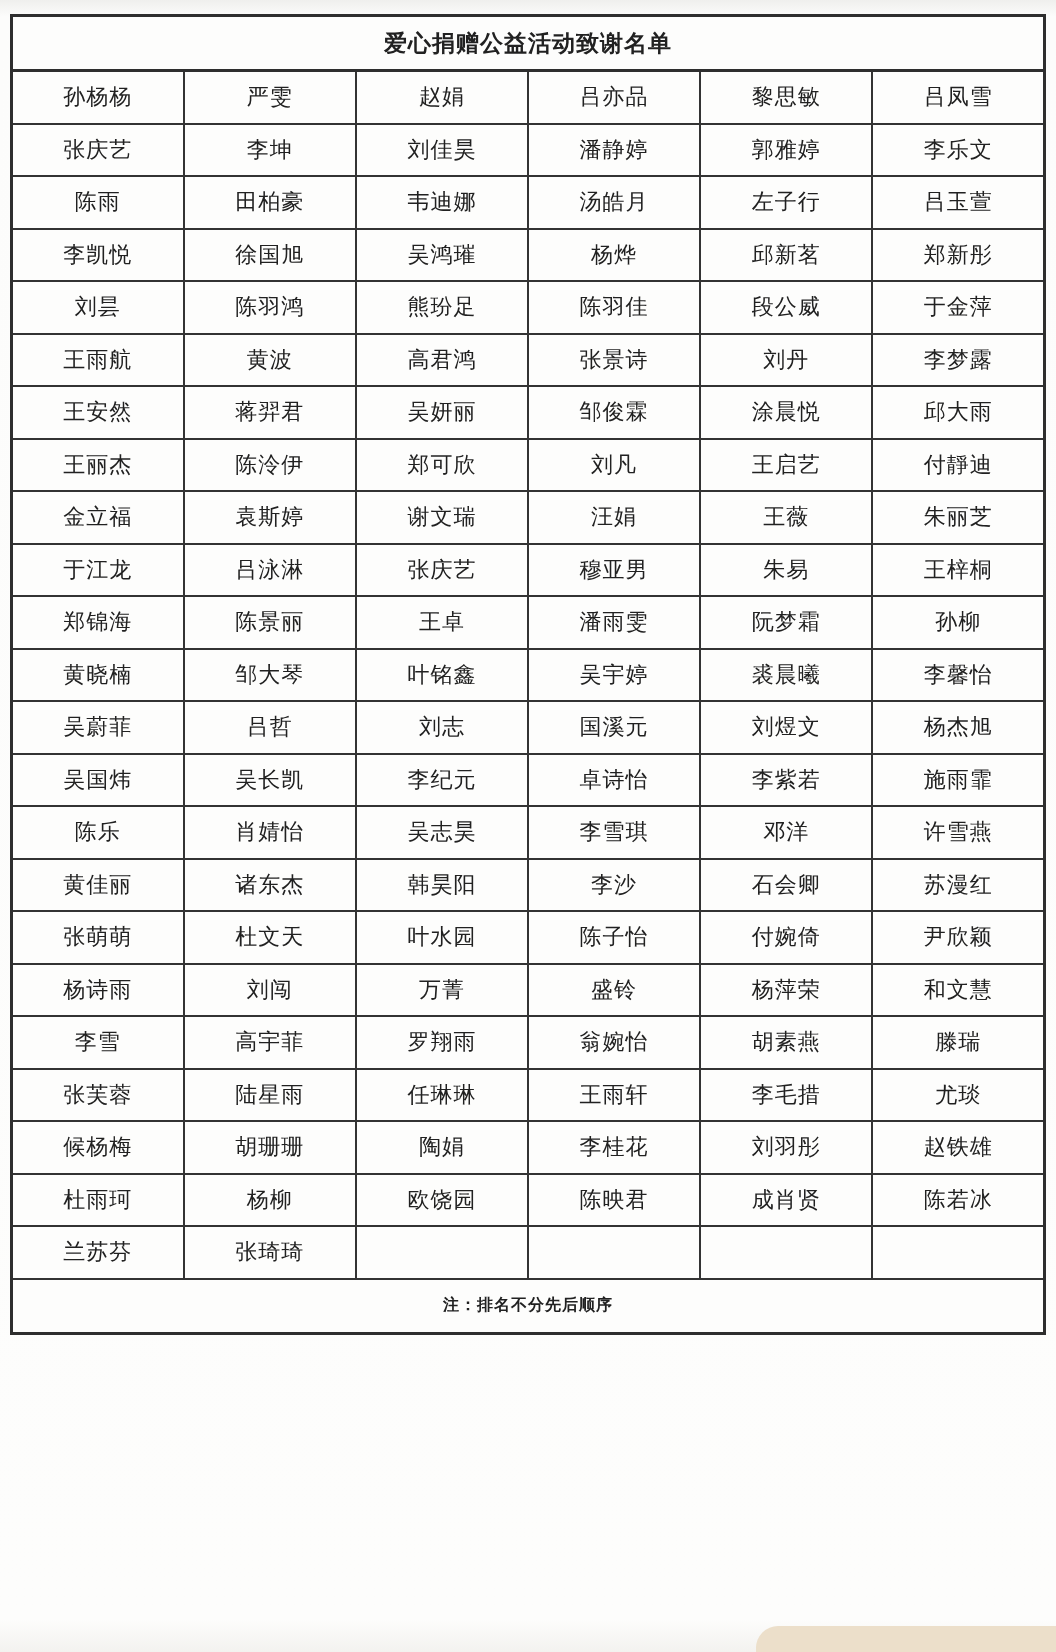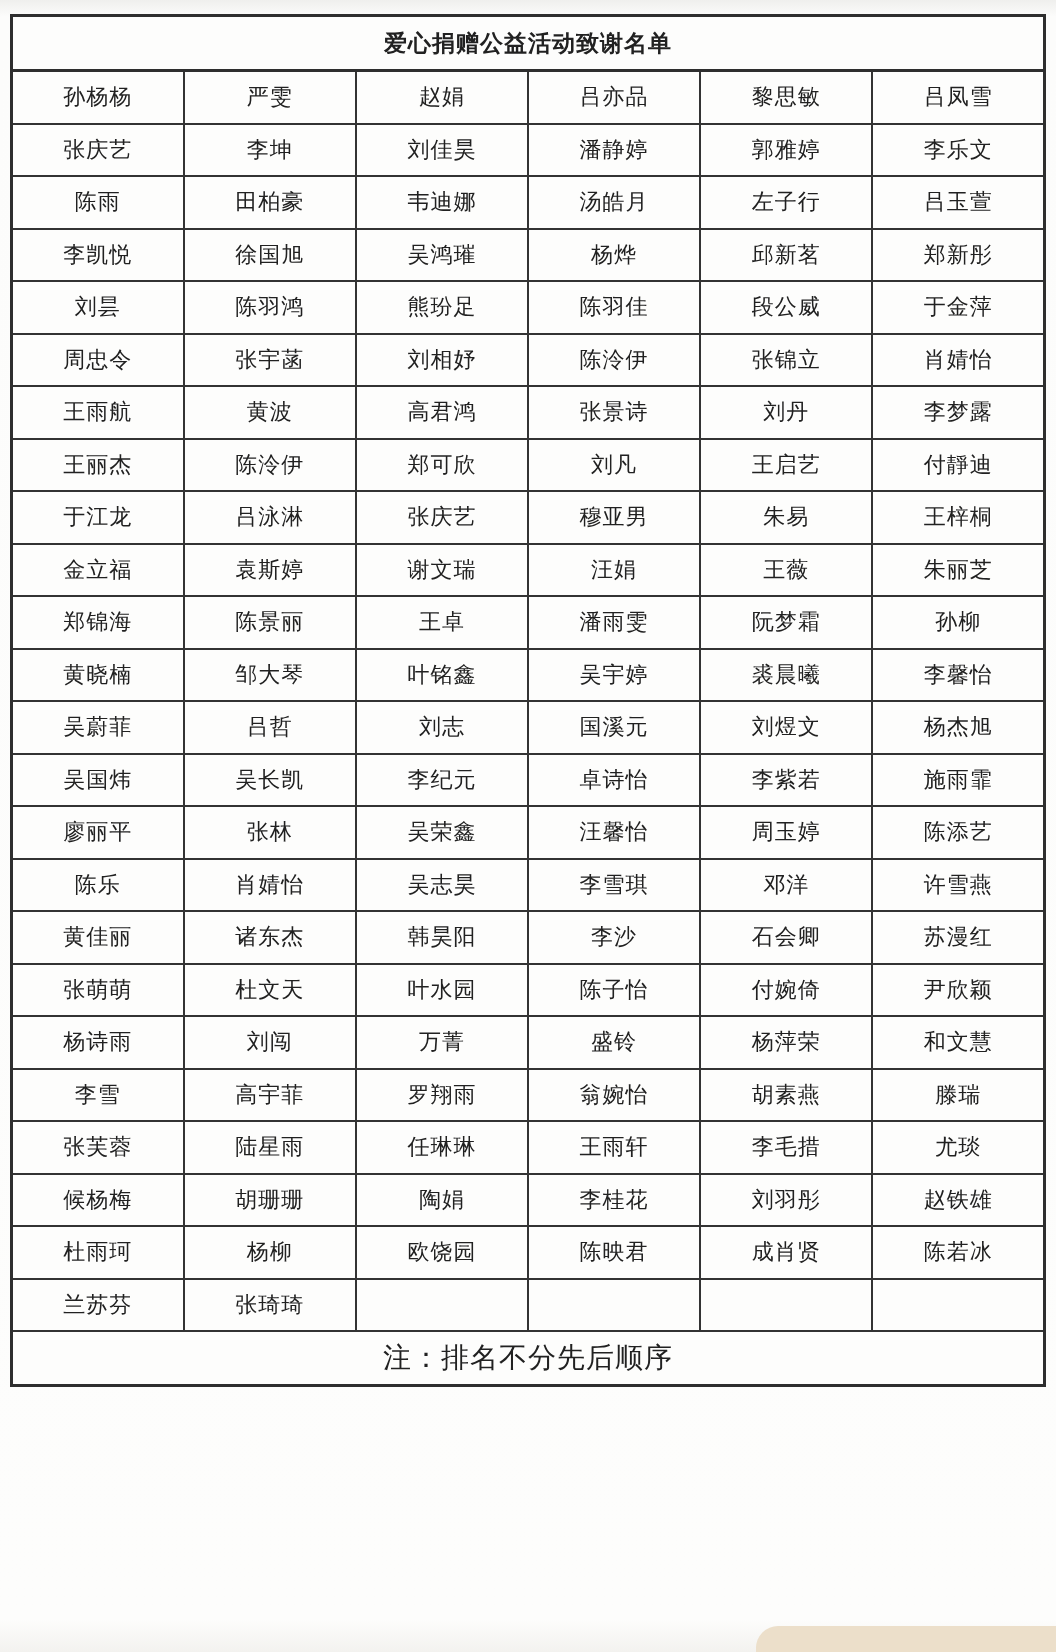--- a/index.html
+++ b/index.html
@@ -48,22 +48,22 @@
     font-size: 23px;
     font-weight: 600;
     border-bottom: 3px solid #2e2e2e;
   }
   table.thanks td {
     height: 50.5px;
     font-weight: 500;
   }
   table.thanks td.footer-cell {
     height: 52px;
-    font-size: 28px;
-    font-weight: 400;
+    font-size: 16px;
+    font-weight: 700;
   }
   table.thanks {
     border: 3px solid #2e2e2e;
   }
 </style>
 </head>
 <body>
 
 <div class="page">
   <table class="thanks">
@@ -107,60 +107,60 @@
         </tr>
         <tr>
           <td>刘昙</td>
           <td>陈羽鸿</td>
           <td>熊玢足</td>
           <td>陈羽佳</td>
           <td>段公威</td>
           <td>于金萍</td>
         </tr>
         <tr>
-          <td>周忠令</td>
-          <td>张宇菡</td>
-          <td>刘相妤</td>
-          <td>陈泠伊</td>
-          <td>张锦立</td>
-          <td>肖婧怡</td>
-        </tr>
-        <tr>
           <td>王雨航</td>
           <td>黄波</td>
           <td>高君鸿</td>
           <td>张景诗</td>
           <td>刘丹</td>
           <td>李梦露</td>
         </tr>
         <tr>
+          <td>王安然</td>
+          <td>蒋羿君</td>
+          <td>吴妍丽</td>
+          <td>邹俊霖</td>
+          <td>涂晨悦</td>
+          <td>邱大雨</td>
+        </tr>
+        <tr>
           <td>王丽杰</td>
           <td>陈泠伊</td>
           <td>郑可欣</td>
           <td>刘凡</td>
           <td>王启艺</td>
           <td>付靜迪</td>
         </tr>
         <tr>
+          <td>金立福</td>
+          <td>袁斯婷</td>
+          <td>谢文瑞</td>
+          <td>汪娟</td>
+          <td>王薇</td>
+          <td>朱丽芝</td>
+        </tr>
+        <tr>
           <td>于江龙</td>
           <td>吕泳淋</td>
           <td>张庆艺</td>
           <td>穆亚男</td>
           <td>朱易</td>
           <td>王梓桐</td>
         </tr>
         <tr>
-          <td>金立福</td>
-          <td>袁斯婷</td>
-          <td>谢文瑞</td>
-          <td>汪娟</td>
-          <td>王薇</td>
-          <td>朱丽芝</td>
-        </tr>
-        <tr>
           <td>郑锦海</td>
           <td>陈景丽</td>
           <td>王卓</td>
           <td>潘雨雯</td>
           <td>阮梦霜</td>
           <td>孙柳</td>
         </tr>
         <tr>
           <td>黄晓楠</td>
           <td>邹大琴</td>
@@ -177,28 +177,20 @@
           <td>刘煜文</td>
           <td>杨杰旭</td>
         </tr>
         <tr>
           <td>吴国炜</td>
           <td>吴长凯</td>
           <td>李纪元</td>
           <td>卓诗怡</td>
           <td>李紫若</td>
           <td>施雨霏</td>
-        </tr>
-        <tr>
-          <td>廖丽平</td>
-          <td>张林</td>
-          <td>吴荣鑫</td>
-          <td>汪馨怡</td>
-          <td>周玉婷</td>
-          <td>陈添艺</td>
         </tr>
         <tr>
           <td>陈乐</td>
           <td>肖婧怡</td>
           <td>吴志昊</td>
           <td>李雪琪</td>
           <td>邓洋</td>
           <td>许雪燕</td>
         </tr>
         <tr>

